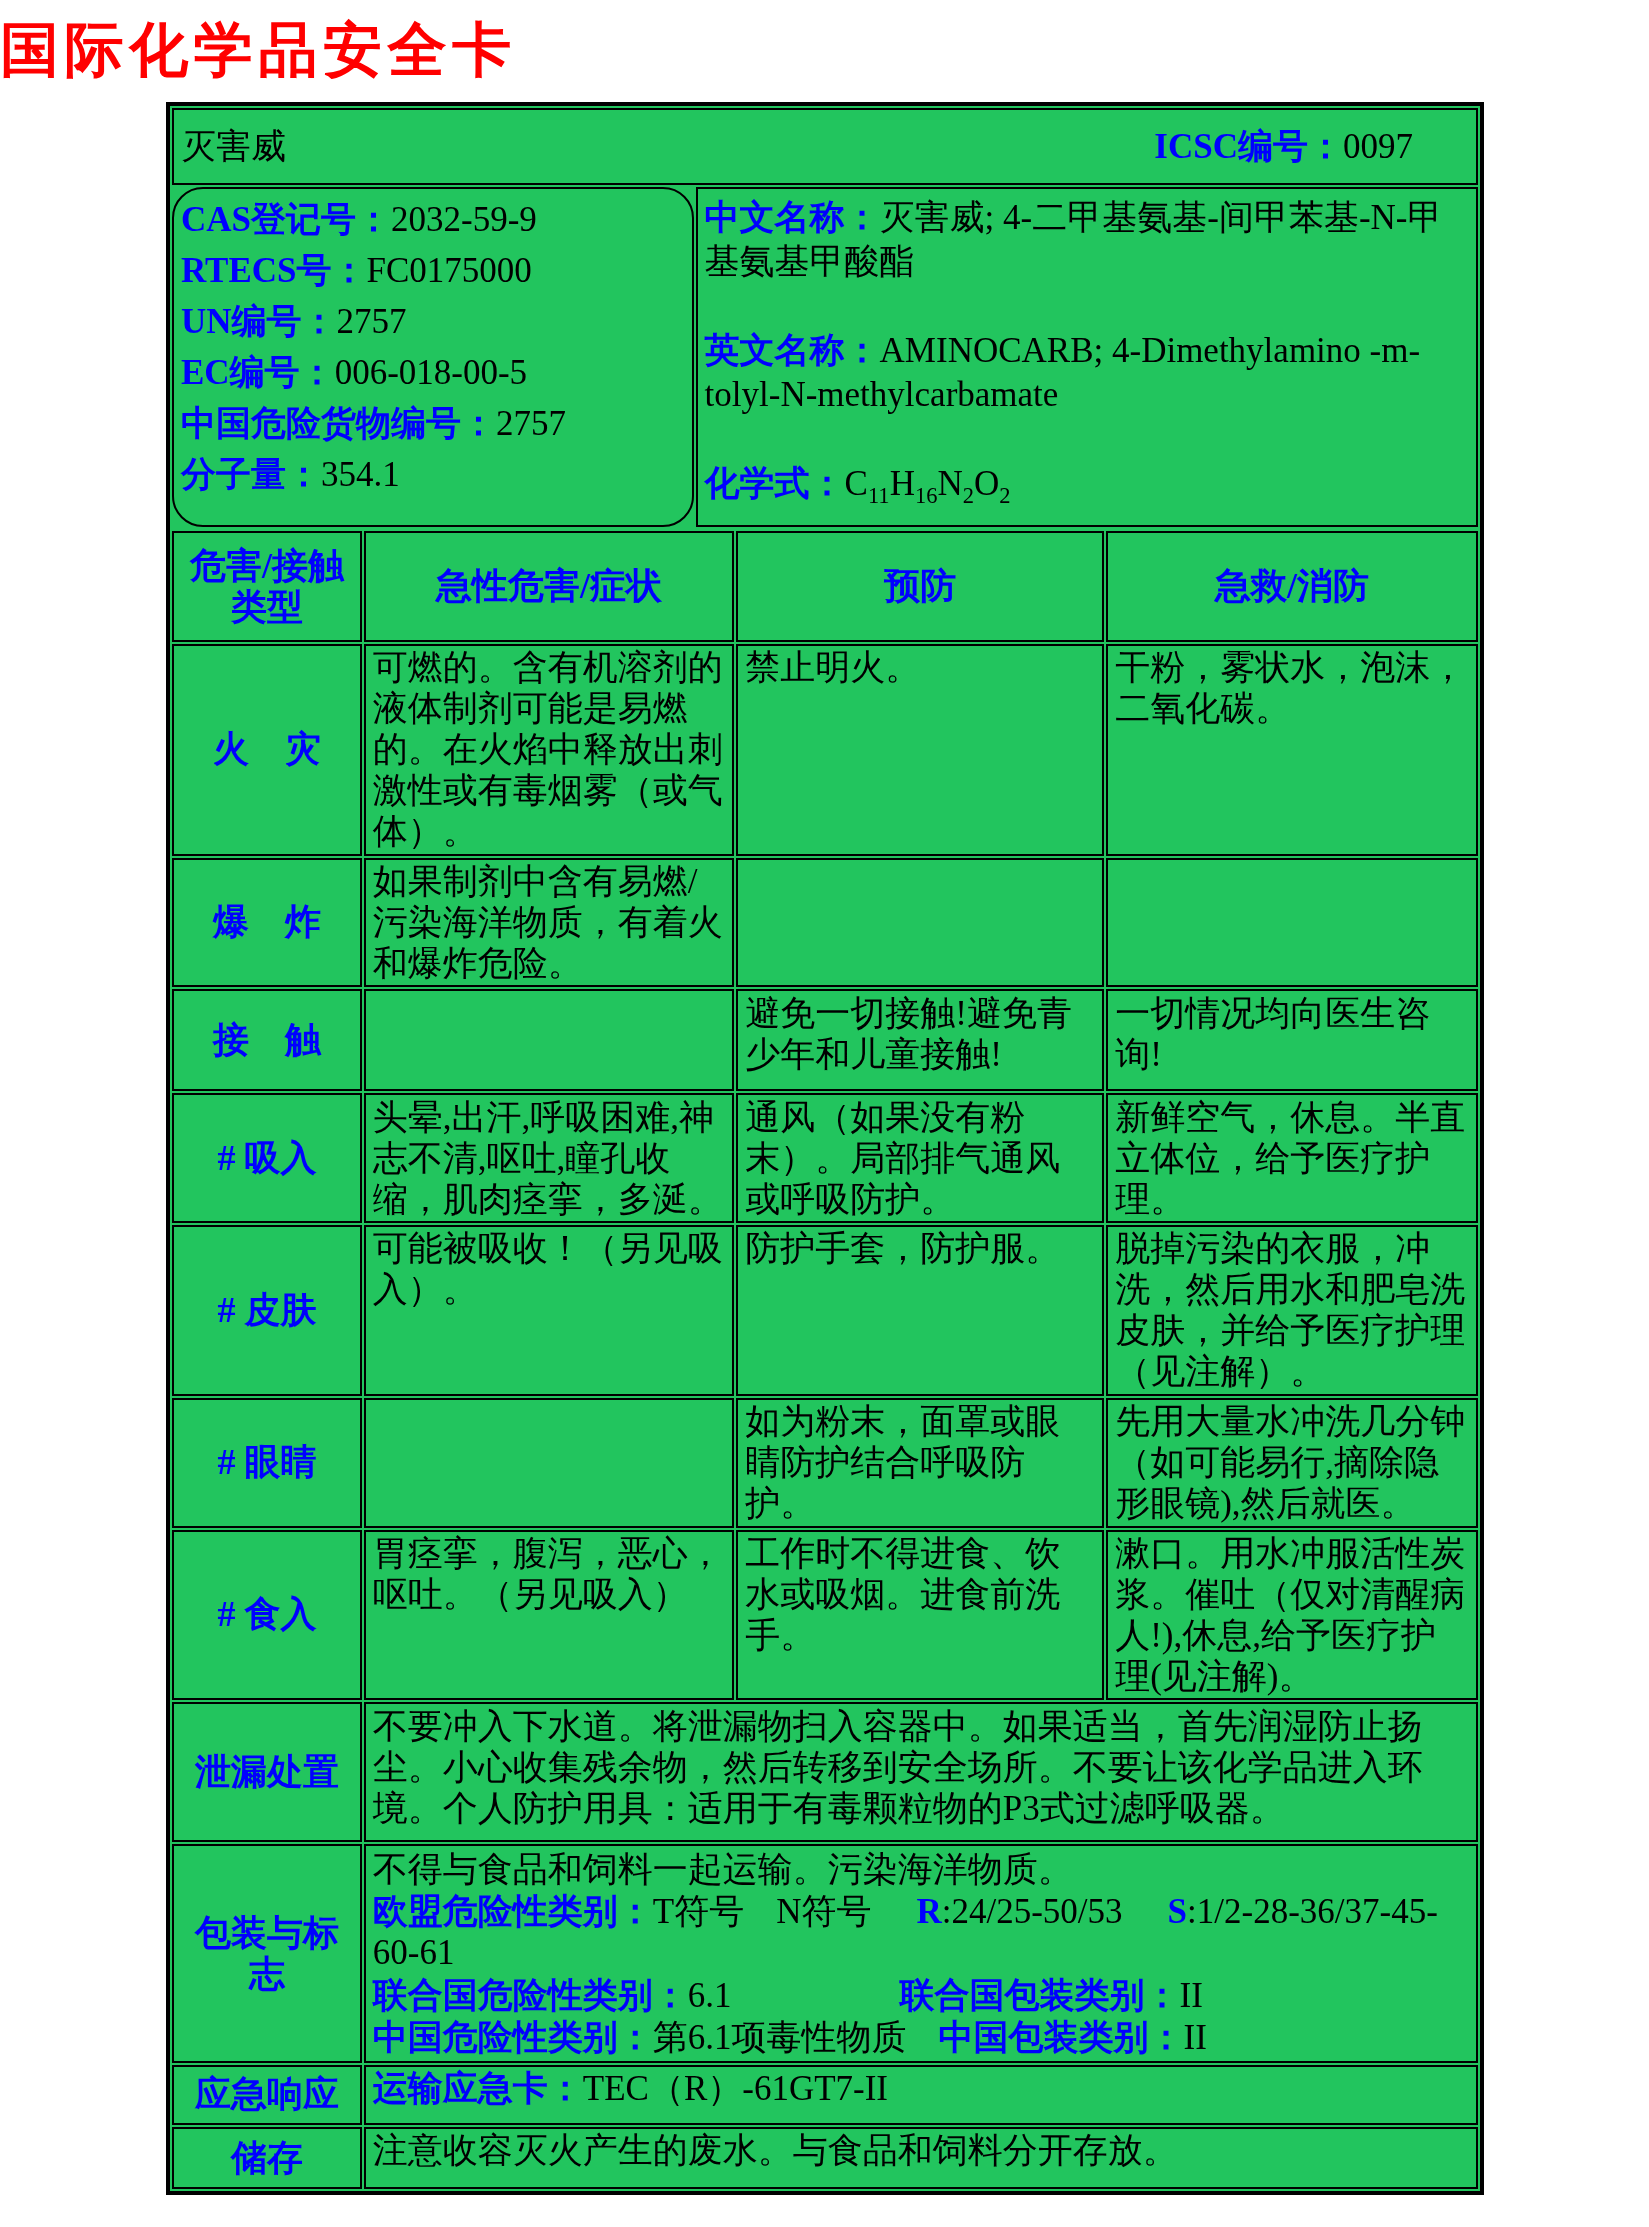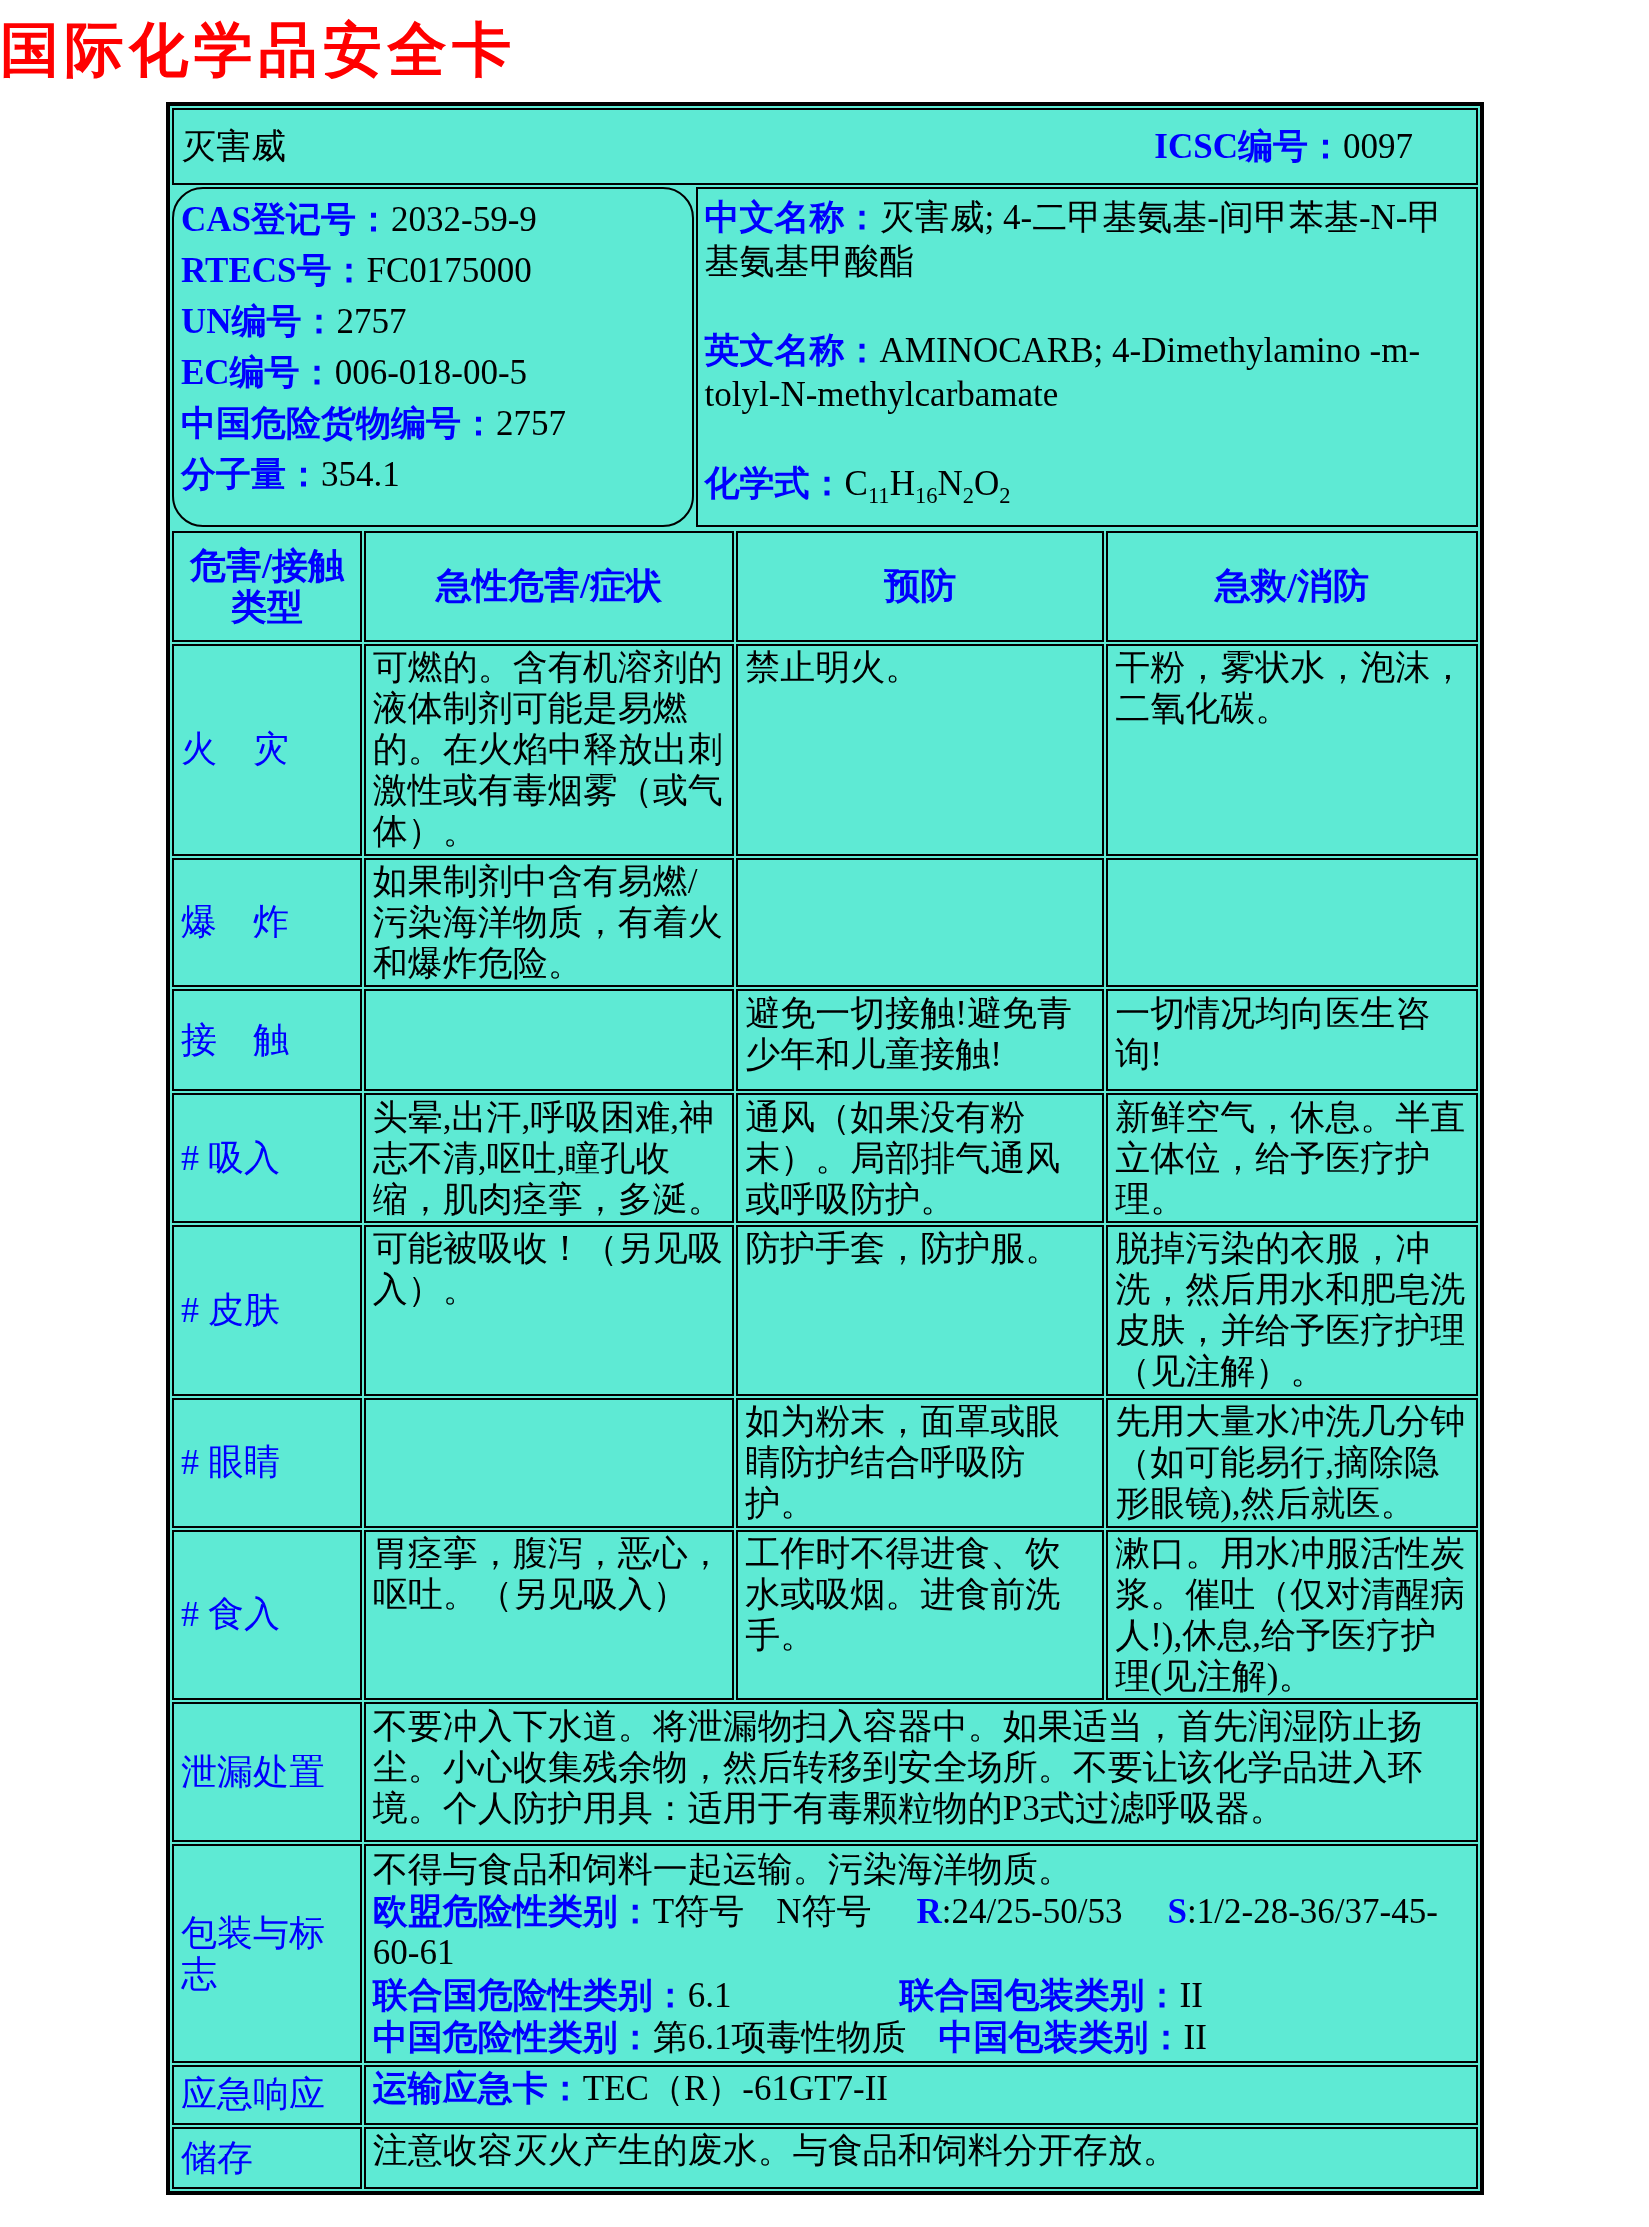--- a/index.html
+++ b/index.html
@@ -4,30 +4,30 @@
 <style>
   html,body { margin:0; padding:0; background:#ffffff; }
   .page {
     width:1650px; min-height:2227px; background:#ffffff; color:#000;
     font-family:"Liberation Serif","DejaVu Serif",serif;
   }
   .title {
     margin:0; padding-top:11.2px; text-align:left;
     color:#ff0000; font-weight:bold; font-size:59px; letter-spacing:5.6px;
   }
-  .card { width:1310px; margin:11.2px auto 0 auto; border:4.2px solid #000; background:#5eead4; }
+  .card { width:1310px; margin:11.2px auto 0 auto; border:4.2px solid #000; background:#22c55e; }
   table { width:100%; border-collapse:separate; border-spacing:2.8px; table-layout:fixed; }
   td, th {
     border:2.1px solid #000; font-size:35px; line-height:41px;
     vertical-align:top; text-align:left; padding:1.4px 7px; font-weight:normal;
     word-wrap:break-word; overflow:hidden;
   }
   .blue { color:#0000ff; font-weight:bold; }
   .hdr  { color:#0000ff; font-weight:bold; text-align:center; vertical-align:middle; font-size:36px; }
-  .type-col { color:#0000ff; font-weight:normal; vertical-align:middle; font-size:36px; }
+  .type-col { color:#0000ff; font-weight:bold; text-align:center; vertical-align:middle; font-size:36px; }
   .toprow-flex { display:flex; justify-content:space-between; align-items:center; height:100%; padding-right:56px; }
   .ident p { margin:7px 0; line-height:44px; }
   .names p { margin:5.6px 0; line-height:44px; }
   .mt { margin-top:45px !important; }
   sub { font-size:22.5px; }
   .pk-line { margin:1.4px 0; }
   .gap-m { margin-left:32px; }
   .gap-l { margin-left:45px; }
   .gap-xl { margin-left:168px; }
 </style>

